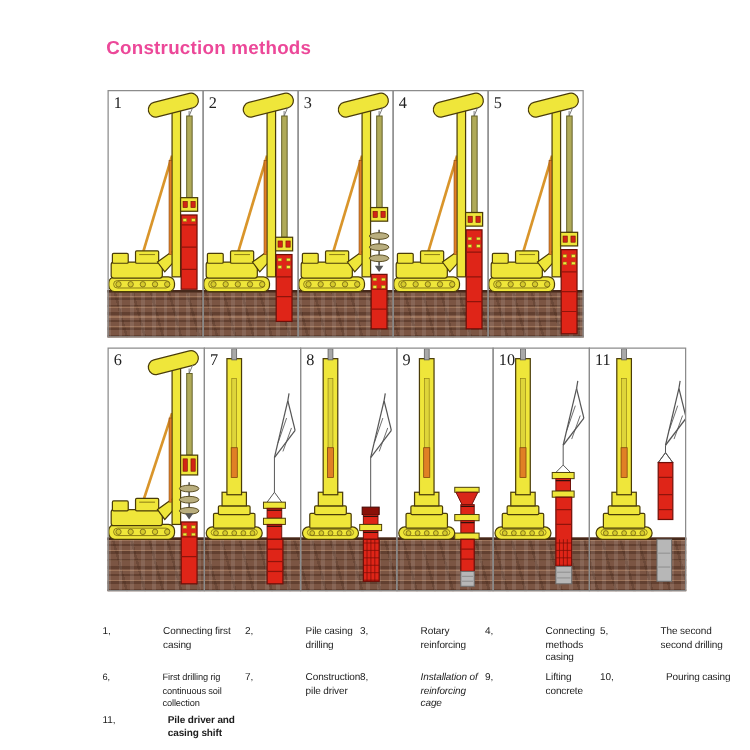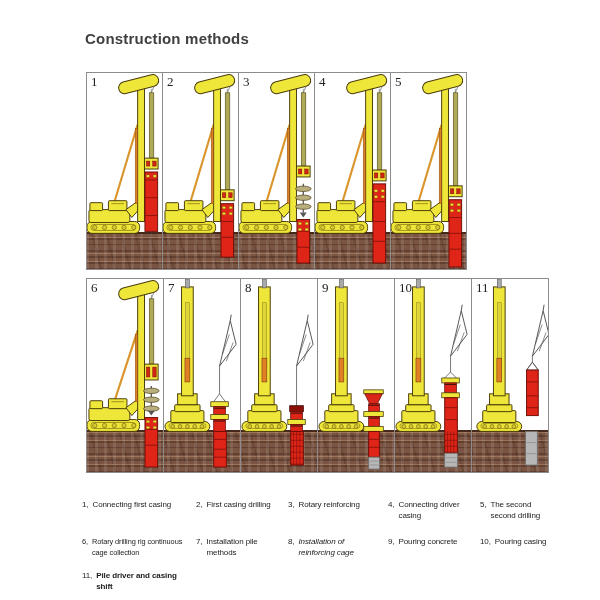--- a/index.html
+++ b/index.html
@@ -2,21 +2,21 @@
 <html><head>
 <meta charset="utf-8">
 <style>
   html,body{margin:0;padding:0;}
   body{
     width:600px;height:600px;position:relative;background:#ffffff;
     font-family:"Liberation Sans",sans-serif;overflow:hidden;
   }
   .title{
     position:absolute;left:85px;top:30px;
-    font-size:15px;font-weight:bold;color:#404040;letter-spacing:.2px;
+    font-size:15px;font-weight:bold;color:#ec4899;letter-spacing:.2px;
   }
   .row{
     position:absolute;display:flex;align-items:stretch;background:#fff;
   }
   .row-top{left:86px;top:72px;height:198px;}
   .row-bottom{left:86px;top:278px;height:195px;}
   .panel{
     position:relative;box-sizing:border-box;border:1px solid #8c8c8c;
     margin-right:-1px;background:transparent;z-index:1;
   }
@@ -46,21 +46,21 @@
   }
   .cap-row-1{top:500px;}
   .cap-row-2{top:537px;}
   .cap-row-3{top:571px;}
   .cap{
     display:flex;font-size:8px;line-height:10.5px;color:#1c1c1c;
     letter-spacing:-0.1px;padding-right:4px;
   }
   .cap-num{flex:0 0 auto;margin-right:4px;white-space:nowrap;}
   .cap-num::after{content:",";}
-  .cap-text{display:block;}
+  .cap-text{display:block;margin-left:38px;}
 </style>
 </head>
 <body>
 
 <div class="title">Construction methods</div>
 
 <div class="row row-top">
   <div class="ground ground-top"></div>
 <div class="panel">
       <div class="panel-num">1</div>
@@ -489,51 +489,51 @@
     </div>
   </div>
 
 <div class="caption-grid cap-row-1">
     <div class="cap">
       <span class="cap-num">1</span>
       <span class="cap-text">Connecting first casing</span>
     </div>
     <div class="cap">
       <span class="cap-num">2</span>
-      <span class="cap-text">First casing drilling</span>
+      <span class="cap-text">Pile casing drilling</span>
     </div>
     <div class="cap">
       <span class="cap-num">3</span>
       <span class="cap-text">Rotary reinforcing</span>
     </div>
     <div class="cap">
       <span class="cap-num">4</span>
-      <span class="cap-text" style="width: 72px;">Connecting driver casing</span>
+      <span class="cap-text" style="width: 72px;">Connecting methods casing</span>
     </div>
     <div class="cap">
       <span class="cap-num">5</span>
       <span class="cap-text" style="width: 62px;">The second second drilling</span>
     </div>
   </div>
 <div class="caption-grid cap-row-2">
     <div class="cap" style="font-size: 7.4px;">
       <span class="cap-num">6</span>
-      <span class="cap-text" style="width: 100px;">Rotary drilling rig continuous cage collection</span>
+      <span class="cap-text" style="width: 100px;">First drilling rig continuous soil collection</span>
     </div>
     <div class="cap">
       <span class="cap-num">7</span>
-      <span class="cap-text" style="width: 66px;">Installation pile methods</span>
+      <span class="cap-text" style="width: 66px;">Construction pile driver</span>
     </div>
     <div class="cap">
       <span class="cap-num">8</span>
       <span class="cap-text" style="width: 74px; font-style: italic;">Installation of reinforcing cage</span>
     </div>
     <div class="cap">
       <span class="cap-num">9</span>
-      <span class="cap-text" style="width: 78px;">Pouring concrete</span>
+      <span class="cap-text" style="width: 78px;">Lifting concrete</span>
     </div>
     <div class="cap">
       <span class="cap-num">10</span>
       <span class="cap-text" style="width: 70px;">Pouring casing</span>
     </div>
   </div>
 <div class="caption-grid cap-row-3">
     <div class="cap">
       <span class="cap-num">11</span>
       <span class="cap-text" style="width: 140px; font-weight: bold;">Pile driver and casing shift</span>

